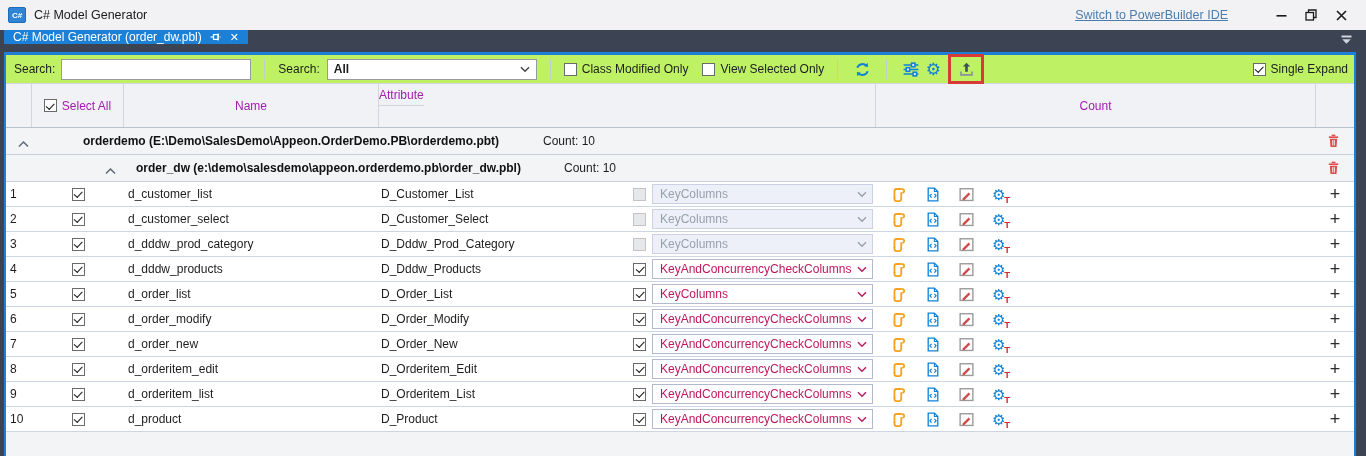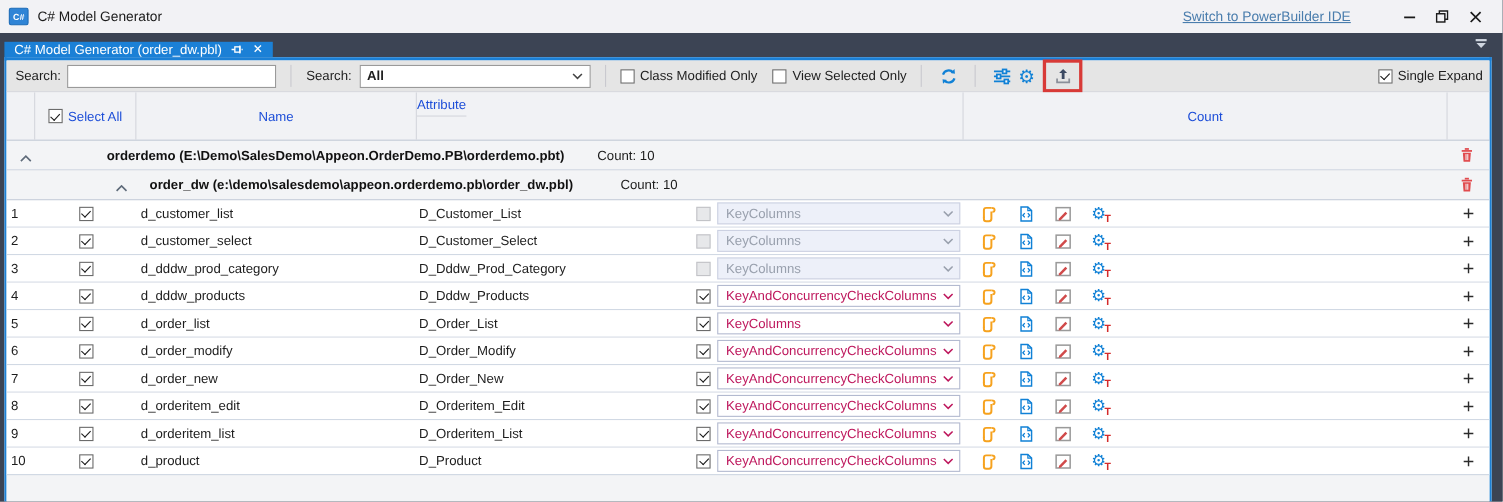--- a/index.html
+++ b/index.html
@@ -11,67 +11,67 @@
   .app-icon { width:18px; height:16px; background:#2f84d6; border-radius:2px; color:#fff; font-size:8px; font-weight:bold;
               display:inline-flex; align-items:center; justify-content:center; border:1px solid #1d6cb8; }
   .win-title { margin-left:8px; font-size:12.5px; color:#1a1a1a; }
   .tb-spacer { flex:1; }
   .switch-link { color:#4a7dad; text-decoration:underline; font-size:12.5px; cursor:pointer; margin-right:38px; }
   .win-btn { width:30px; text-align:center; color:#1a1a1a; font-size:13px; cursor:pointer; display:inline-flex; justify-content:center; align-items:center; }
   .win-btn svg { display:block; }
 
   
   .frame { height:426px; background:#3c4454; padding:0 10px 0 4px; }
-  .tabbar { height:22px; display:flex; align-items:flex-end; }
+  .tabbar { height:22px; display:flex; align-items:flex-start; }
   .tab { background:#1b80d6; color:#fff; display:flex; align-items:center; padding:0 9px; gap:8px; font-size:12px; cursor:pointer; }
   .tab-close { font-size:11px; line-height:1; cursor:pointer; }
   .tabbar-menu { margin-left:auto; margin-right:2px; align-self:center; cursor:pointer; width:14px; }
 
   
   .content { height:404px; background:#fff; border:2px solid #1b80d6; border-top:3px solid #1b80d6; border-bottom:none;
              display:flex; flex-direction:column; }
 
   
-  .toolbar { height:29px; background:#e5e5e5; border-bottom:1px solid #d4d6dd; display:flex; align-items:center; padding-left:8px; flex:0 0 auto; }
+  .toolbar { height:29px; background:#bef264; border-bottom:1px solid #d4d6dd; display:flex; align-items:center; padding-left:8px; flex:0 0 auto; }
   .toolbar label { color:#1d1d1d; }
   .search-input { width:190px; height:21px; border:1px solid #9a9a9a; background:#fff; margin-left:6px; padding:0 5px; font-family:inherit; font-size:12px; }
   .vsep { width:1px; height:20px; background:#c9c9cf; margin:0 13px; }
   .select-box { width:210px; height:21px; border:1px solid #9a9a9a; background:#fff; margin-left:7px; display:inline-flex; align-items:center; padding:0 6px; cursor:pointer; }
   .select-box .txt { flex:1;font-weight:bold; }
   .cb { display:inline-block; width:13px; height:13px; background:#fff; border:1px solid #6b6b6b; position:relative; flex:0 0 auto; cursor:pointer; }
   .cb.checked::after { content:""; position:absolute; left:1.5px; top:2.5px; width:7px; height:3.5px;
                        border-left:1.8px solid #1a1a1a; border-bottom:1.8px solid #1a1a1a; transform:rotate(-47deg); }
   .cb.disabled { background:#e7e8ea; border-color:#c2c3c7; cursor:default; }
   .cb-group { display:inline-flex; align-items:center; gap:5px; }
   .cb-group + .cb-group { margin-left:14px; }
   .tool-ic { display:inline-flex; align-items:center; justify-content:center; width:22px; height:22px; cursor:pointer; }
   .upload-wrap { border:3px solid #d83a37; padding:1px 4px; margin-left:4px; display:inline-flex; align-items:center; }
   .single-expand { margin-left:auto; margin-right:6px; display:inline-flex; align-items:center; gap:5px; }
 
   
   .ghead { flex:0 0 44px; display:grid; grid-template-columns:26px 92px 255px 497px 440px 38px;
-           background:#f1f2f5; border-bottom:1px solid #b9c1cf; font-size:12px; color:#1d4ed8; }
+           background:#f1f2f5; border-bottom:1px solid #b9c1cf; font-size:12px; color:#a21caf; }
   .hc { border-right:1px solid #d4d6dd; display:flex; align-items:center; justify-content:center; }
   .hc.c-plus { border-right:none; }
   .hc-sel-inner { display:flex; align-items:center; gap:5px; }
   .attr-wrap { display:flex; flex-direction:row; border-right:1px solid #d4d6dd; }
   .attr-top { height:22px; display:flex; align-items:center; justify-content:center; border-bottom:1px solid #d4d6dd; }
   .attr-bot { height:21px; display:flex; }
   .attr-bot .sub { display:flex; align-items:center; justify-content:center; gap:5px; }
   .sub.c-class { width:251px; border-right:1px solid #d4d6dd; }
   .sub.c-uws { width:245px; }
 
   
   .tbody { flex:1; background:#f3f4f6; overflow:hidden; }
   .grow { height:27px; background:#f3f4f6; border-bottom:1px solid #c9d0dc; position:relative; font-size:12px; }
   .grow .gchev { position:absolute; top:9px; cursor:pointer; }
   .grow .glabel { position:absolute; top:6px; font-weight:bold; color:#111; white-space:nowrap; }
   .grow .gcount { position:absolute; top:6px; color:#1d1d1d; }
   .grow .gtrash { position:absolute; top:5px; right:13px; cursor:pointer; }
-  .g1 .gchev{ left:12px; } .g1 .glabel{ left:91px;text-align:center; } .g1 .gcount{ left:537px; }
+  .g1 .gchev{ left:12px; } .g1 .glabel{ left:77px;text-align:center; } .g1 .gcount{ left:537px; }
   .g2 .gchev{ left:99px; } .g2 .glabel{ left:130px; } .g2 .gcount{ left:558px; }
 
   .drow { height:25px; display:grid; grid-template-columns:26px 92px 255px 251px 246px 440px 38px;
           background:#fff; border-bottom:1px solid #cdd5e2; align-items:center; }
   .cell { height:100%; display:flex; align-items:center; }
   .c-num { padding-left:4px; color:#1d1d1d; }
   .center { justify-content:center; }
   .c-nm { padding-left:4px; } .c-cls { padding-left:2px; }
   .c-uws { padding-left:3px; }
   .dd { height:20px; border:1px solid #b3bad0; background:#fff; color:#be185d; display:inline-flex; align-items:center;

